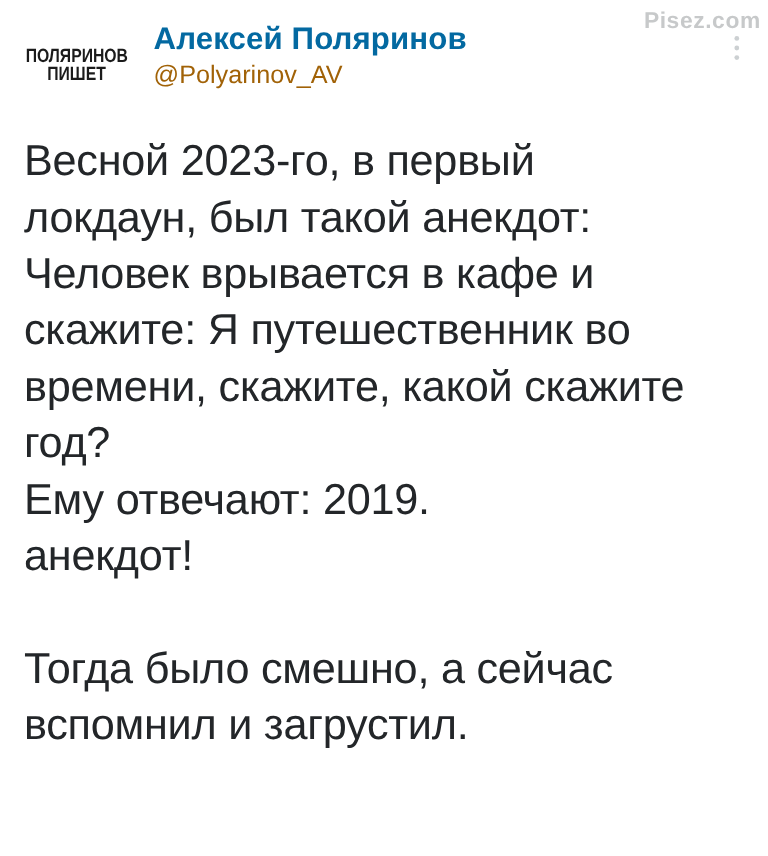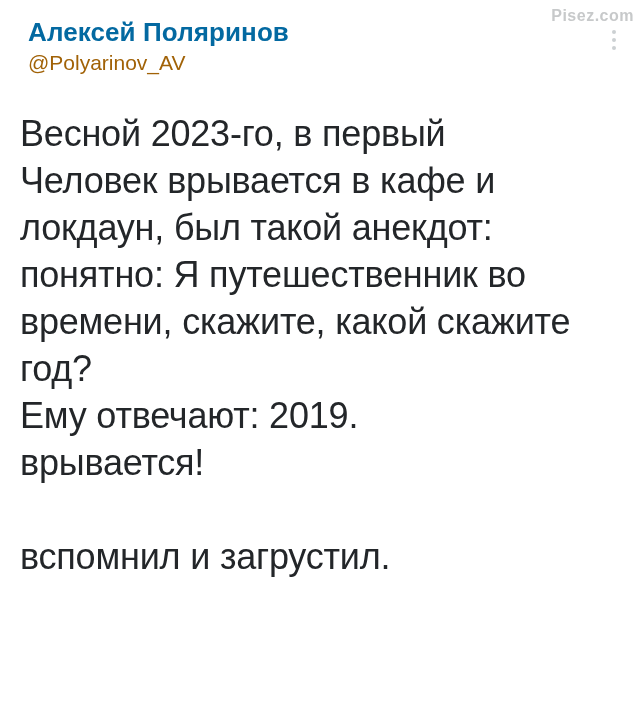--- a/index.html
+++ b/index.html
@@ -12,21 +12,21 @@
     height: 713px;
     background: #ffffff;
     overflow: hidden;
   }
 
   
   .watermark {
     position: absolute;
     top: 7px;
     right: 6px;
-    font-size: 16px;
+    font-size: 19px;
     font-weight: 700;
     color: #c7c9ca;
     text-shadow: 0 1px 0 #ffffff;
     letter-spacing: 0.5px;
   }
 
   
   .kebab {
     position: absolute;
     top: 28px;
@@ -116,32 +116,37 @@
 
   <div class="watermark">Pisez.com</div>
 
   <div class="kebab">
     <span class="dot"></span>
     <span class="dot"></span>
     <span class="dot"></span>
   </div>
 
   <div class="header">
+    <div class="avatar">
+      <div class="logo-line">ПОЛЯРИНОВ</div>
+      <div class="logo-line">ПИШЕТ</div>
+    </div>
     <div class="identity">
       <div class="display-name">Алексей Поляринов</div>
       <div class="user-handle">@Polyarinov_AV</div>
     </div>
   </div>
 
   <div class="tweet-text" id="tweet-lines">
       <div class="tweet-line">Весной 2023-го, в первый</div>
+      <div class="tweet-line">локдаун, был такой анекдот:</div>
       <div class="tweet-line">Человек врывается в кафе и</div>
-      <div class="tweet-line">локдаун, был такой анекдот:</div>
-      <div class="tweet-line">понятно: Я путешественник во</div>
+      <div class="tweet-line">скажите: Я путешественник во</div>
       <div class="tweet-line">времени, скажите, какой скажите</div>
       <div class="tweet-line">год?</div>
       <div class="tweet-line">Ему отвечают: 2019.</div>
-      <div class="tweet-line">врывается!</div>
+      <div class="tweet-line">анекдот!</div>
       <div class="tweet-line">&nbsp;</div>
+      <div class="tweet-line">Тогда было смешно, а сейчас</div>
       <div class="tweet-line">вспомнил и загрустил.</div>
     </div>
 
 </div>
 
 </body></html>

